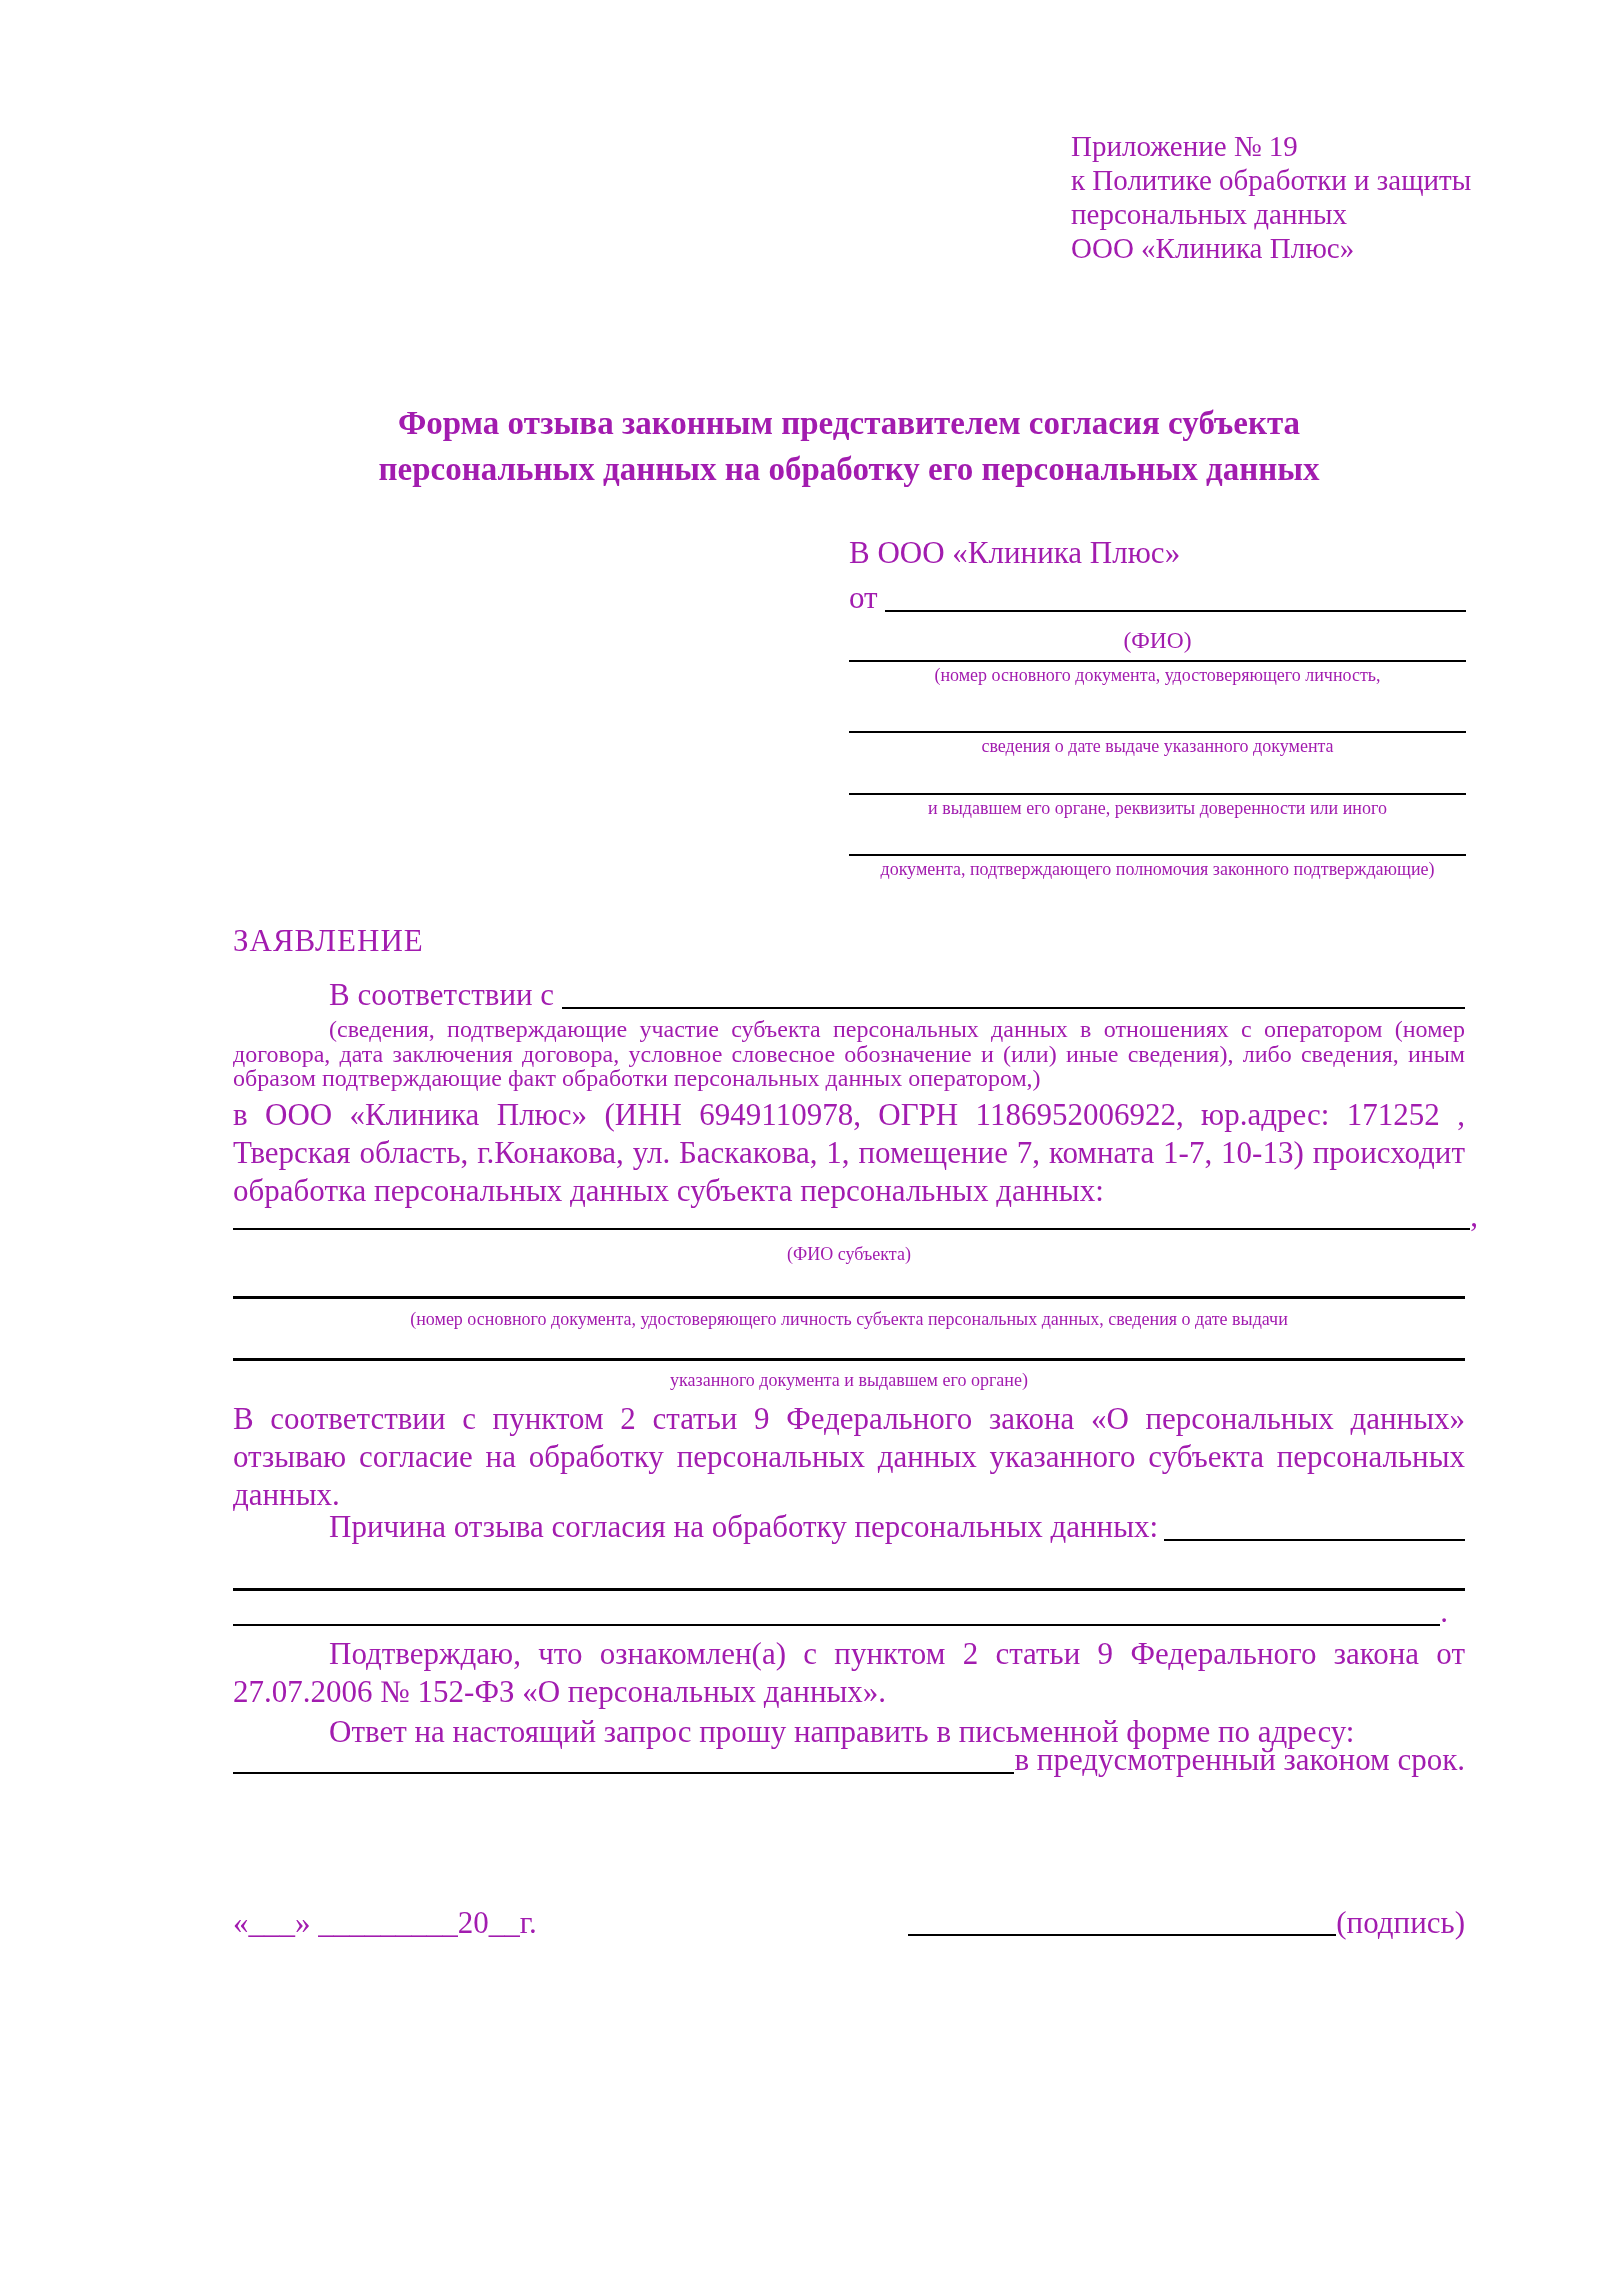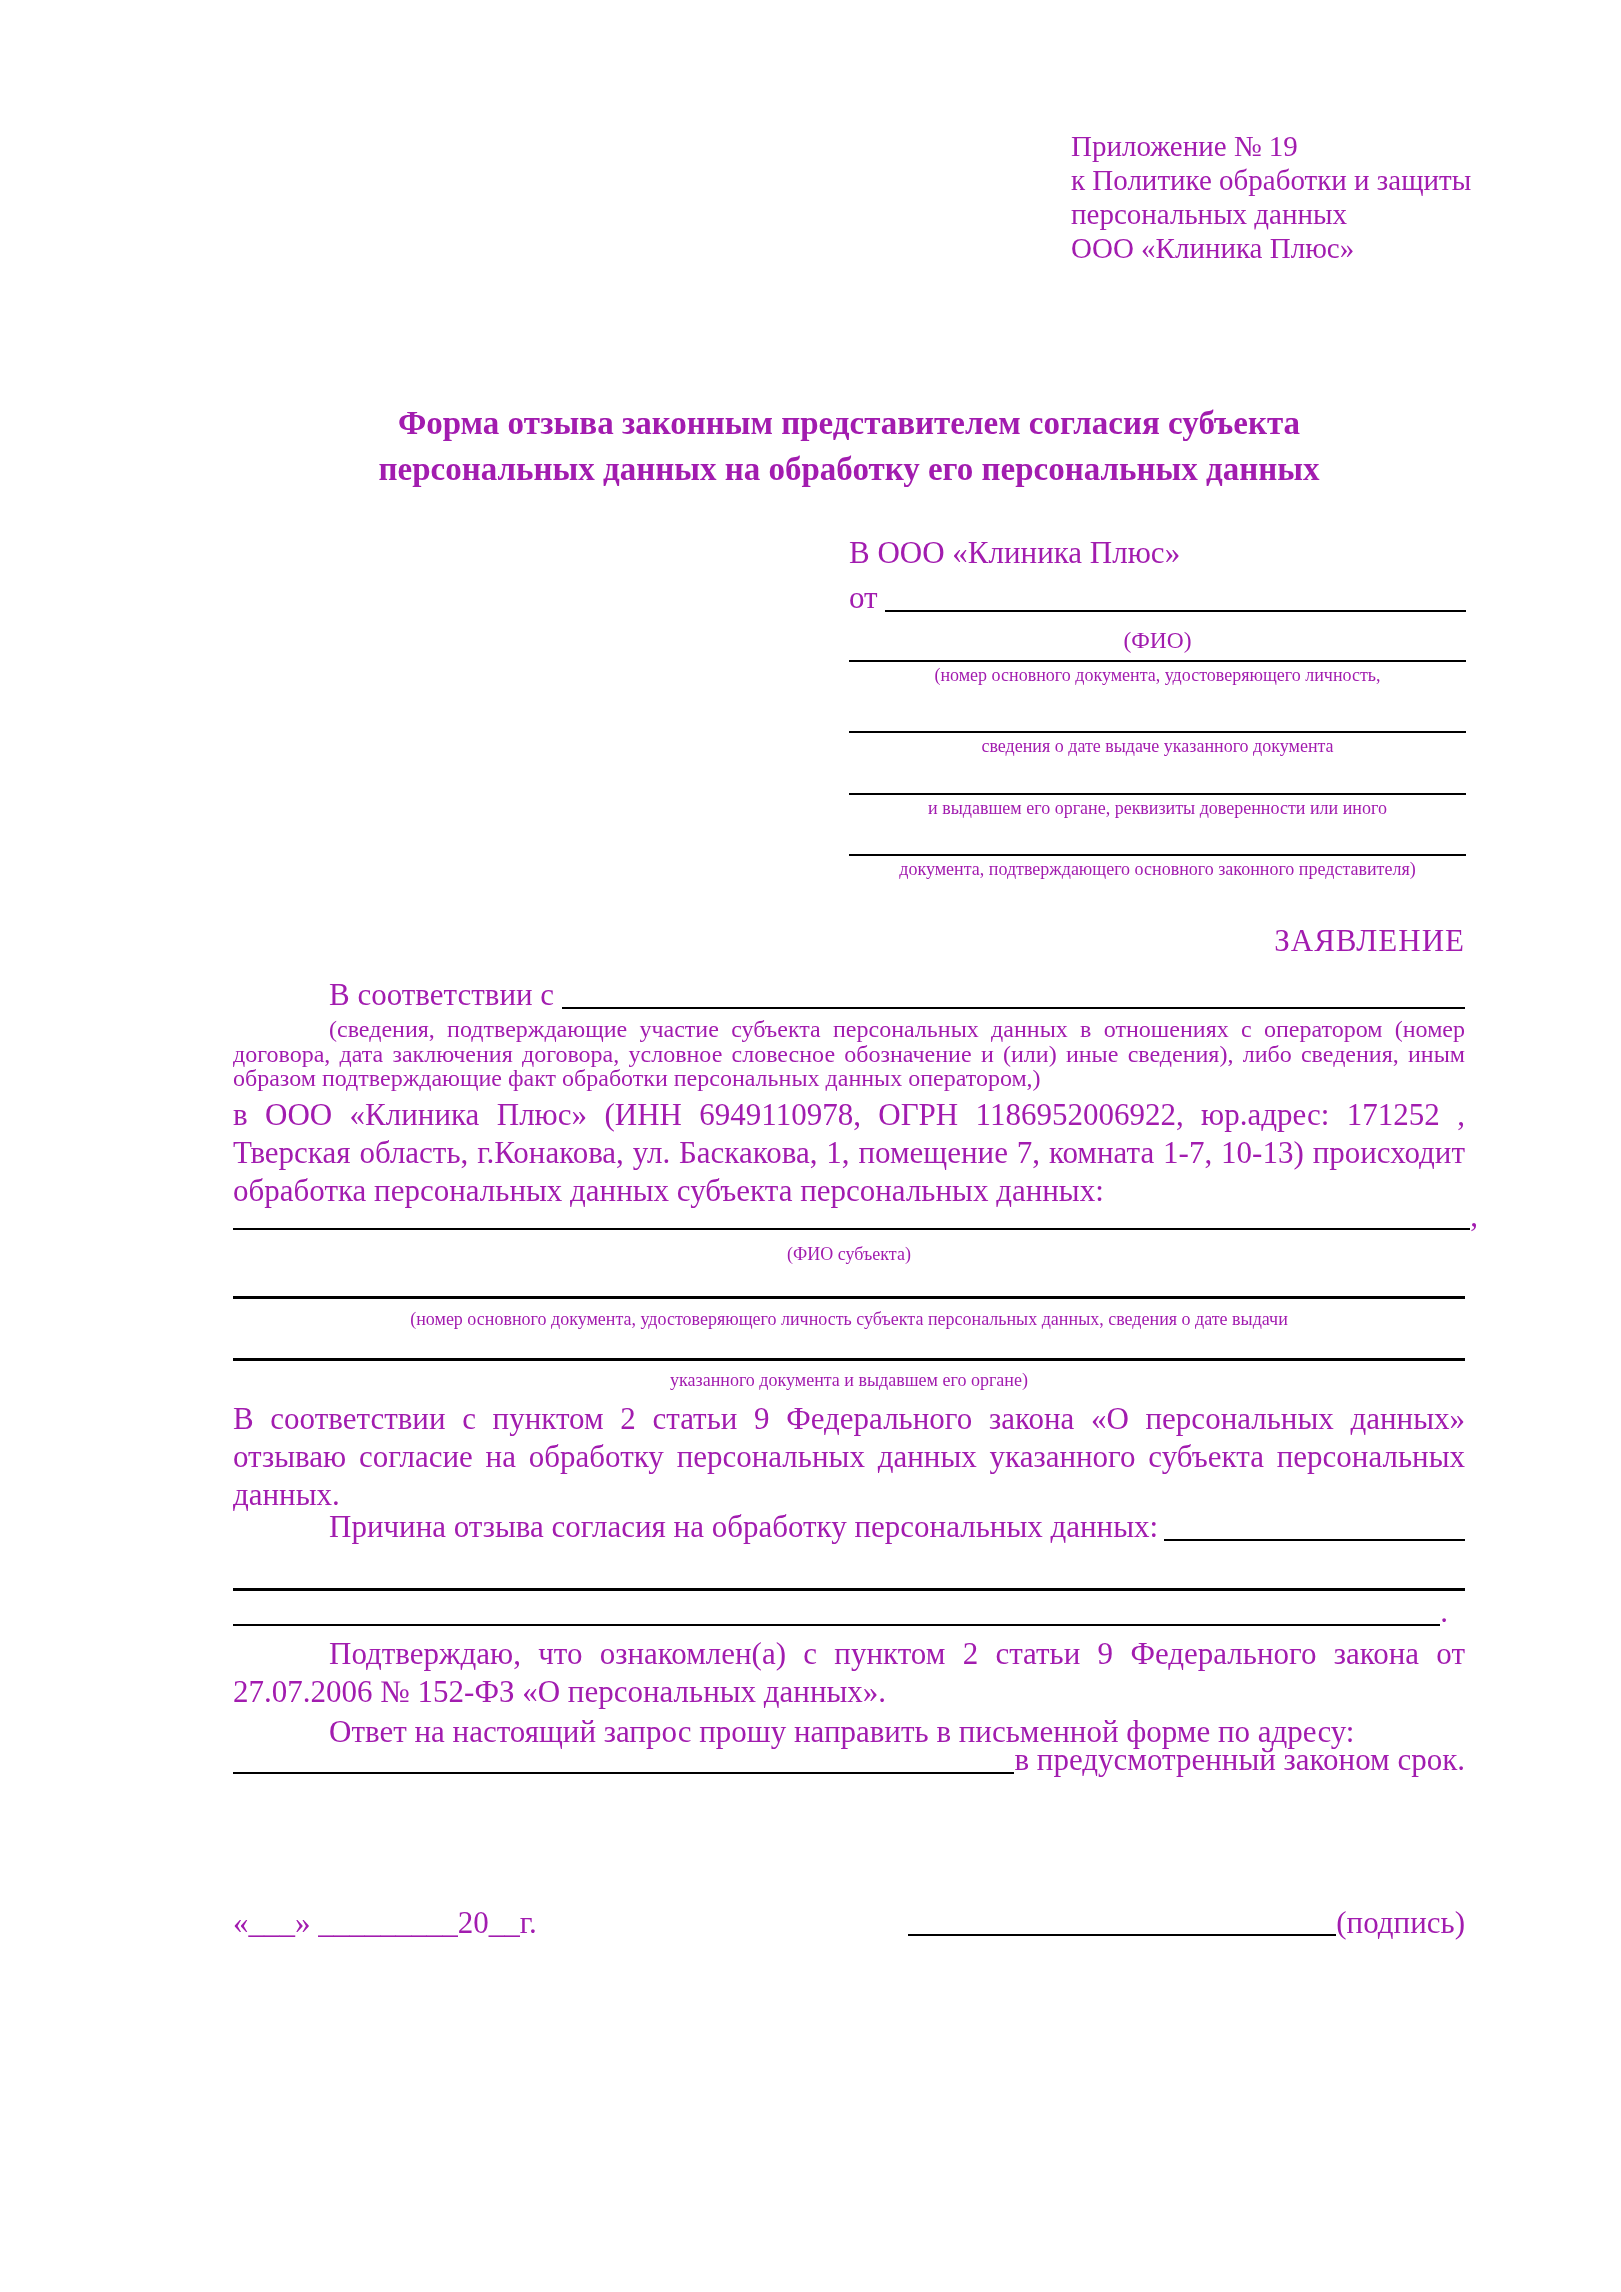--- a/index.html
+++ b/index.html
@@ -36,21 +36,21 @@
   .addressee .from-row .fill { flex: 1 1 auto; margin-bottom: 3.9px; margin-left: 7.8px; }
   .addressee .fio-cap { font-size: 23.5px; line-height: 27.4px; text-align: center; margin-top: 11px; }
   .field-line-1 { height: 5.9px; }
   .field-line-2 { height: 42px; }
   .field-line-3 { height: 34px; }
   .field-line-4 { height: 32px; }
   .addressee .small-cap { white-space: nowrap; }
 
   .statement-heading {
     left: 233px; top: 923px; width: 1232px;
-    font-size: 31px; text-align: right; letter-spacing: 1px;
+    font-size: 31px; text-align: left; letter-spacing: 1px;
   }
   .intro-row { left: 233px; top: 975px; width: 1232px; height: 39px; }
   .intro-row .lead { padding-left: 96px; white-space: nowrap; padding-right: 7.8px; }
   .intro-note {
     left: 233px; top: 1017px; width: 1232px;
     font-size: 24px; line-height: 24.5px; text-align: justify;
   }
   .operator-par { left: 233px; top: 1096px; width: 1232px; }
   .subject-row1 { left: 233px; top: 1202px; width: 1245px; height: 33px; }
   .subject-cap1 { left: 233px; top: 1241px; width: 1232px; }
@@ -99,21 +99,21 @@
       <div class="fill"></div>
     </div>
     <div class="fio-cap">(ФИО)</div>
     <div class="fill field-line-1"></div>
     <div class="small-cap">(номер основного документа, удостоверяющего личность,</div>
     <div class="fill field-line-2"></div>
     <div class="small-cap">сведения о дате выдаче указанного документа</div>
     <div class="fill field-line-3"></div>
     <div class="small-cap">и выдавшем его органе, реквизиты доверенности или иного</div>
     <div class="fill field-line-4"></div>
-    <div class="small-cap">документа, подтверждающего основного законного представителя)</div>
+    <div class="small-cap">документа, подтверждающего полномочия законного подтверждающие)</div>
   </div>
 
   <div class="abs statement-heading">ЗАЯВЛЕНИЕ</div>
 
   <div class="abs row intro-row body-text">
     <span class="lead">В соответствии с</span>
     <div class="fill"></div>
   </div>
 
   <div class="abs intro-note indent">(сведения, подтверждающие участие субъекта персональных данных в отношениях с оператором (номер договора, дата заключения договора, условное словесное обозначение и (или) иные сведения), либо сведения, иным образом подтверждающие факт обработки персональных данных оператором,)</div>

